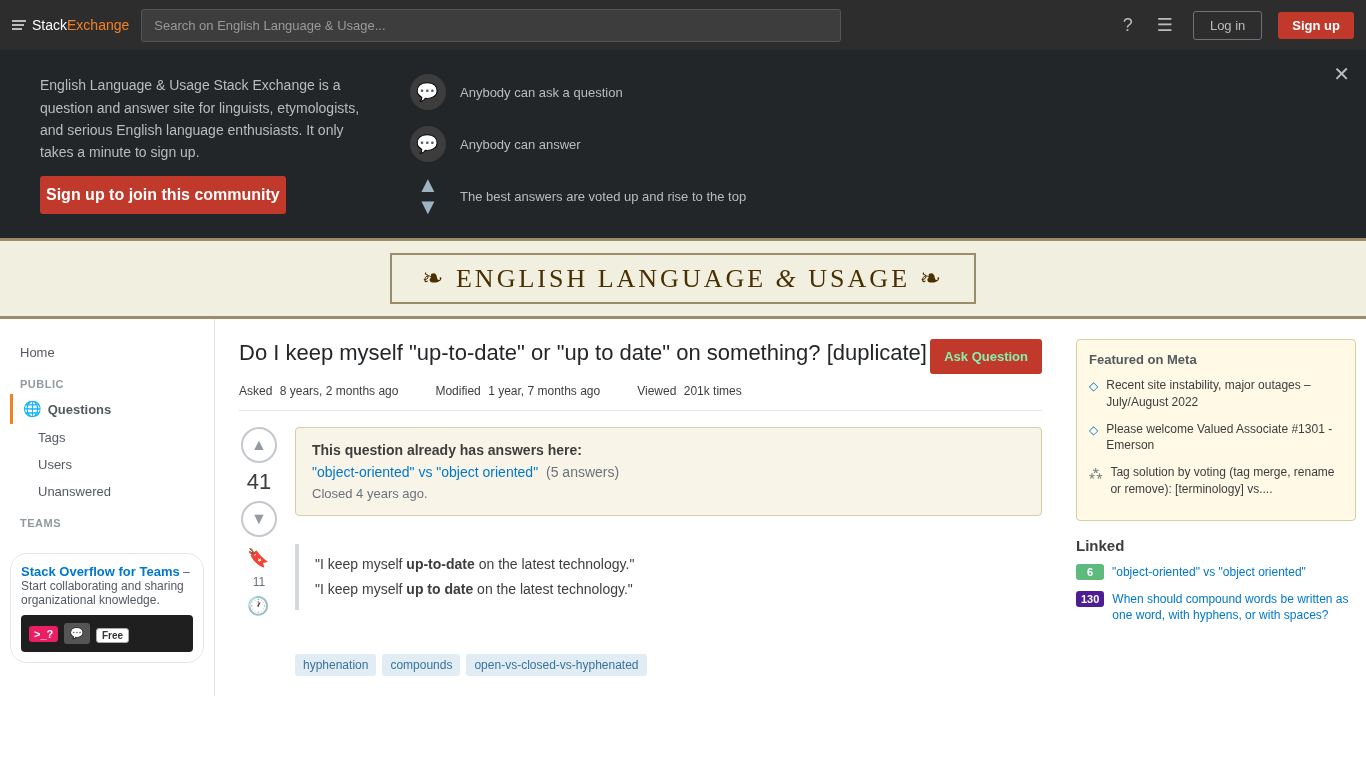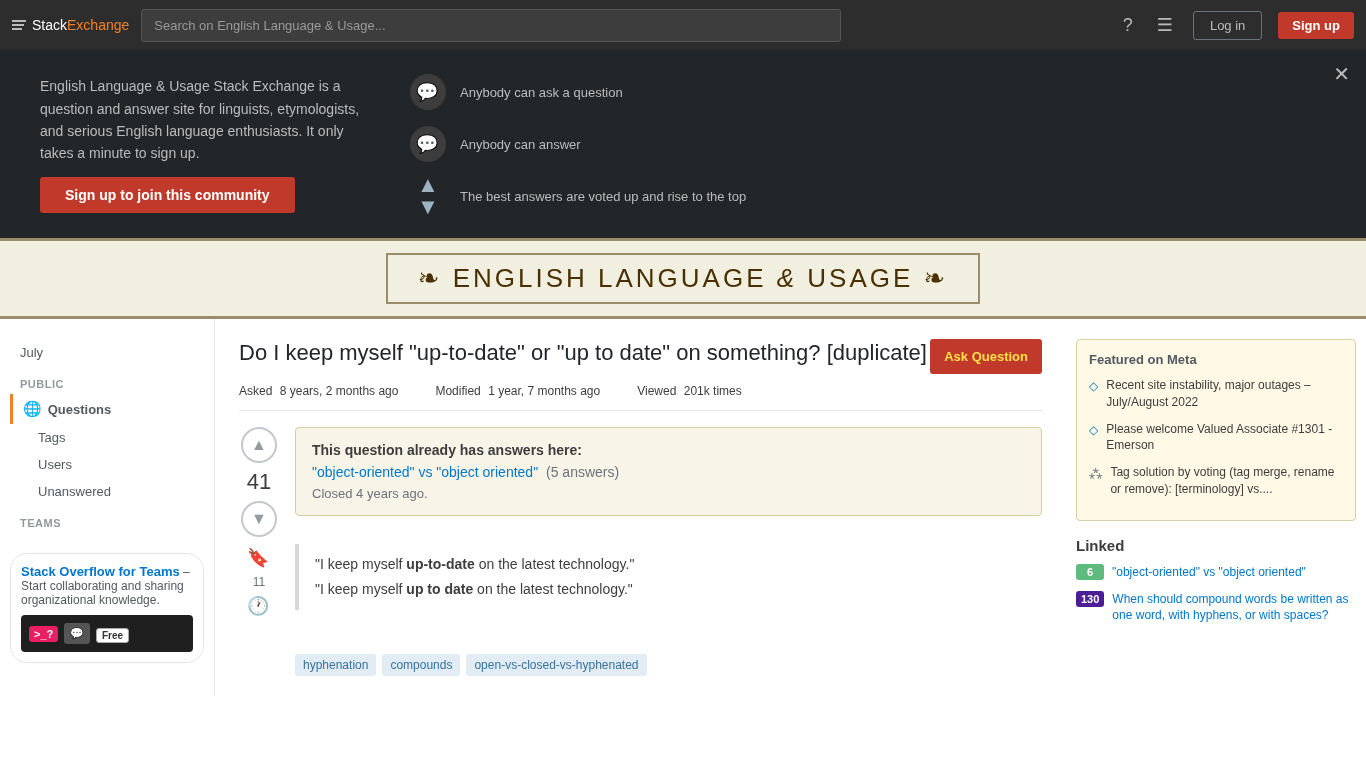--- a/index.html
+++ b/index.html
@@ -100,24 +100,24 @@
     .banner-text {
       color: #bbb;
       font-size: 14px;
       line-height: 1.6;
       max-width: 330px;
     }
     .btn-join {
       background: #c0392b;
       color: #fff;
       border: none;
-      padding: 10px 25px;
-      border-radius: 3px;
-      cursor: pointer;
-      font-size: 14px;
+      padding: 10px 6px;
+      border-radius: 3px;
+      cursor: pointer;
+      font-size: 16px;
       font-weight: bold;
       margin-top: 12px;
       display: inline-block;
     }
     .banner-features {
       display: flex;
       flex-direction: column;
       gap: 16px;
     }
     .banner-feature {
@@ -165,21 +165,21 @@
       padding: 12px 0;
       text-align: center;
     }
     .site-header-inner {
       display: inline-block;
       border: 2px solid #9b8c6b;
       padding: 8px 30px;
     }
     .site-title {
       font-size: 26px;
-      font-family: Liberation Sans, sans-serif;
+      font-family: Liberation Serif, serif;
       color: #4a3000;
       letter-spacing: 3px;
       text-transform: uppercase;
     }
     .site-title .ampersand { font-style: italic; }
 
     
     .main-layout {
       display: flex;
       max-width: 1366px;
@@ -290,21 +290,21 @@
     }
     .question-title {
       font-size: 22px;
       font-weight: normal;
       color: #232629;
       max-width: 900px;
       line-height: 1.3;
     }
     .btn-ask {
       background: #c0392b;
-      color: #fde047;
+      color: #86efac;
       border: none;
       padding: 10px 14px;
       border-radius: 3px;
       cursor: pointer;
       font-size: 13px;
       font-weight: bold;
       white-space: nowrap;
       flex-shrink: 0;
     }
     .question-meta {
@@ -565,21 +565,21 @@
       <span class="ampersand">&amp;</span>
       <span>USAGE</span>
       <span> ❧</span>
     </div>
   </div>
 </div>
 
 <div class="main-layout">
 
   <aside class="sidebar">
-    <a class="sidebar-nav-item">July</a>
+    <a class="sidebar-nav-item">Home</a>
     <div class="sidebar-section-label">PUBLIC</div>
     <div class="sidebar-questions-item">
       <span class="sidebar-globe">🌐</span>
       <span>Questions</span>
     </div>
     <a class="sidebar-nav-item" style="padding-left:28px;">Tags</a>
     <a class="sidebar-nav-item" style="padding-left:28px;">Users</a>
     <a class="sidebar-nav-item" style="padding-left:28px;">Unanswered</a>
     <div class="sidebar-section-label">TEAMS</div>
     <div class="teams-box">

